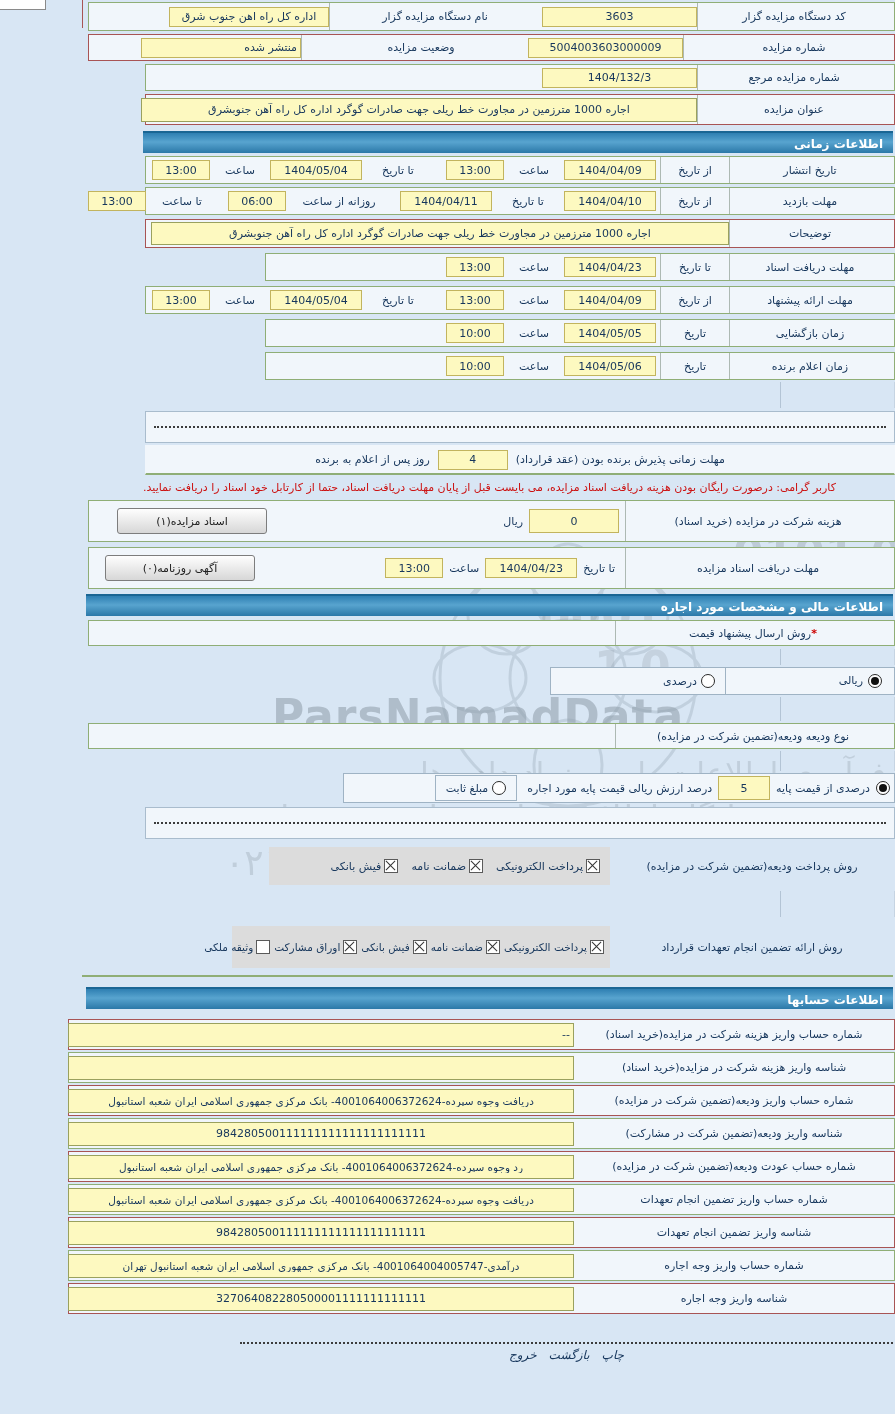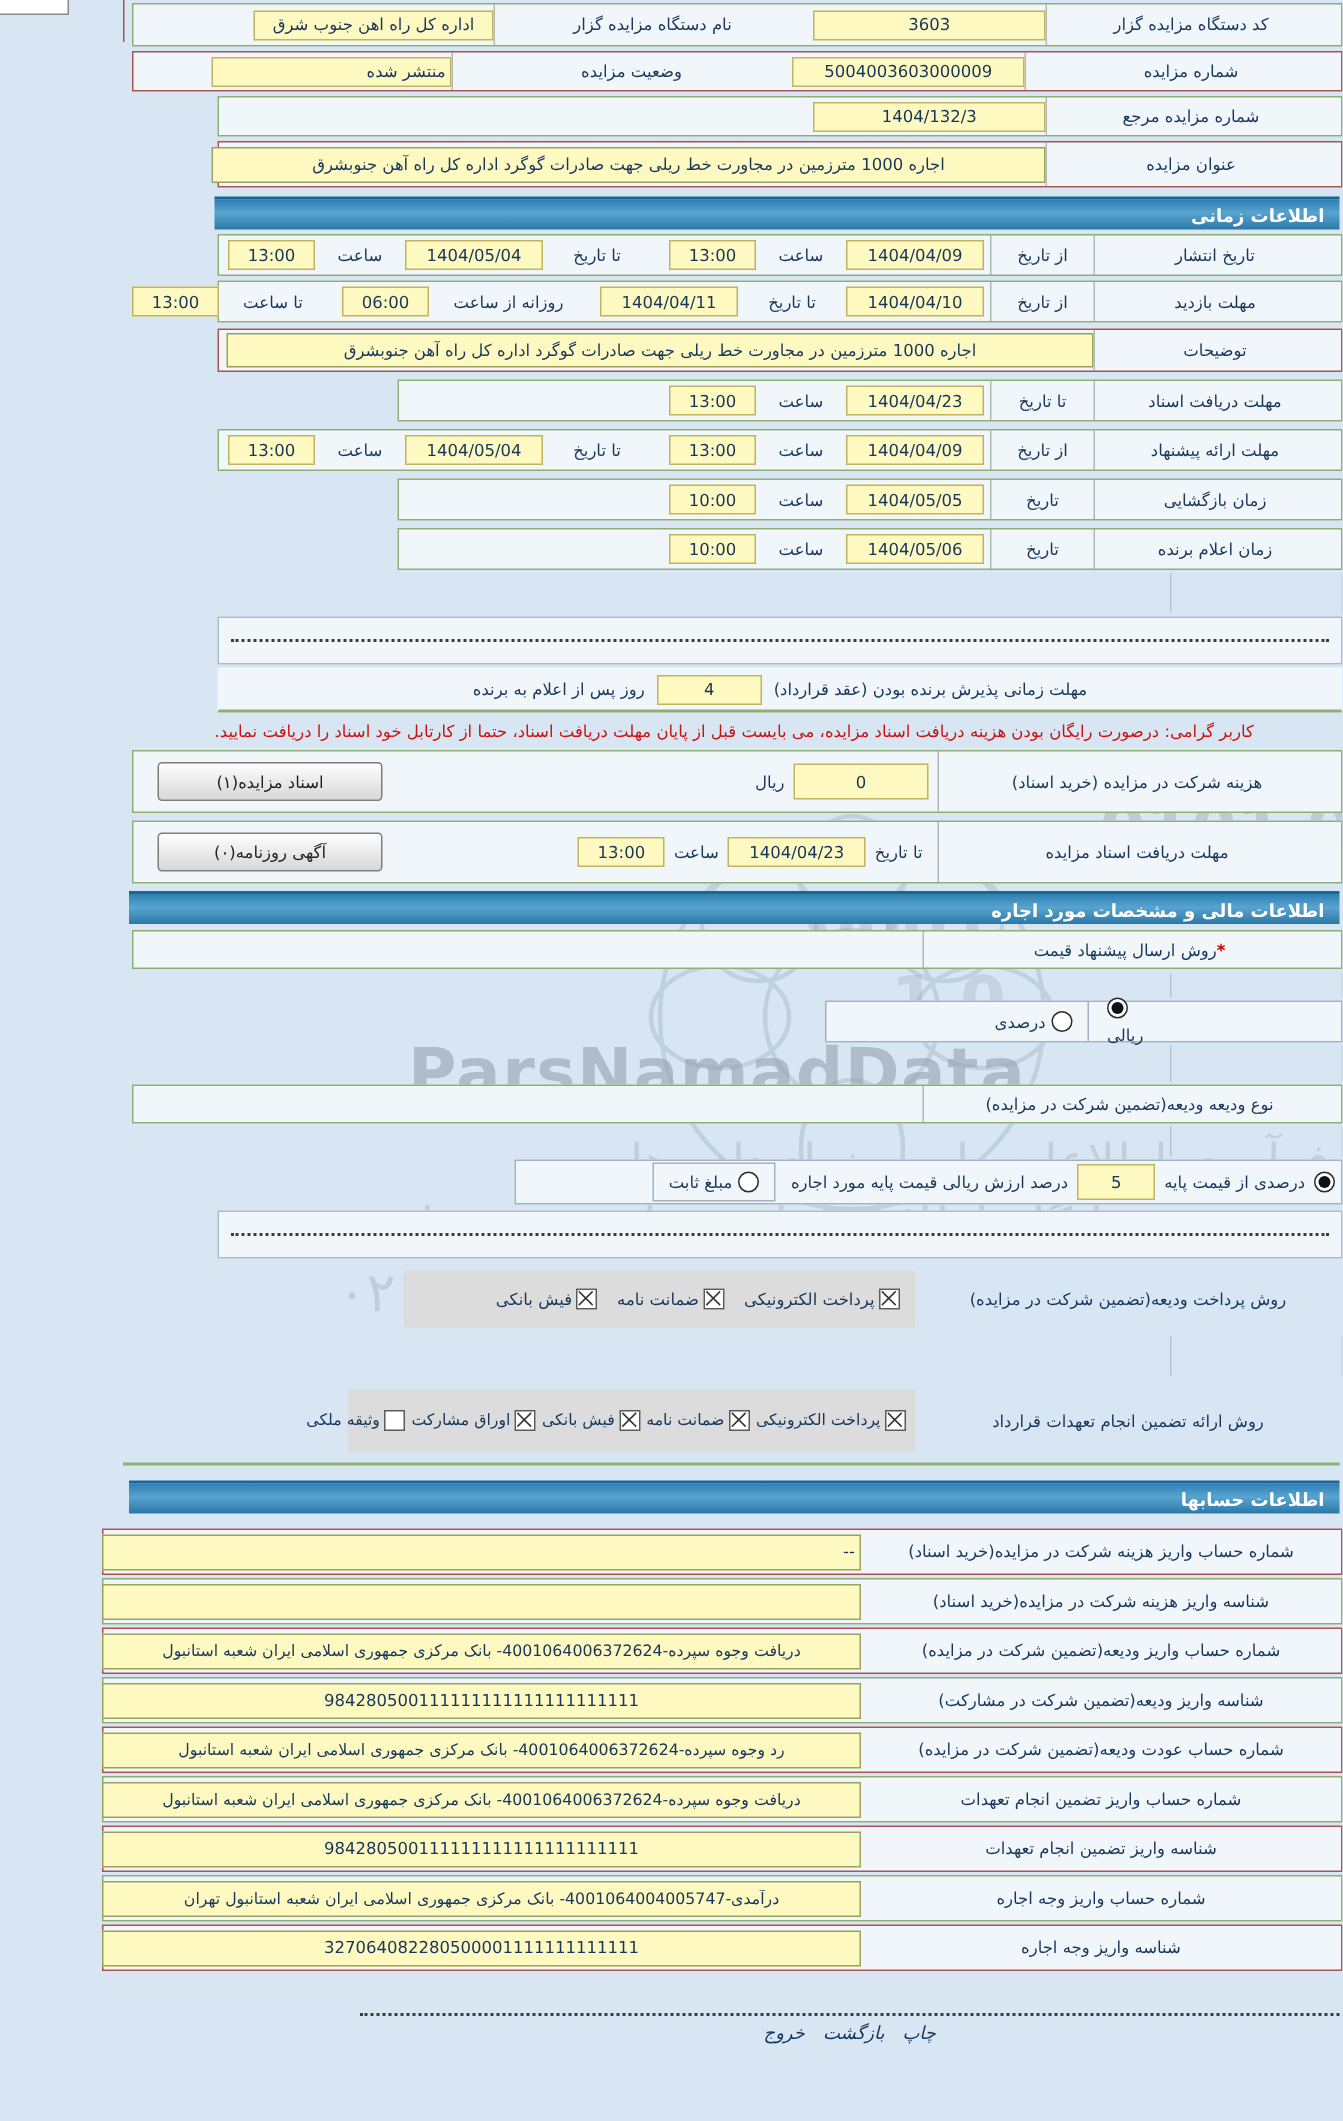--- a/index.html
+++ b/index.html
@@ -206,21 +206,21 @@
   </div>
 
 
   <div class="warn">کاربر گرامی: درصورت رایگان بودن هزینه دریافت اسناد مزایده، می بایست قبل از پایان مهلت دریافت اسناد، حتما از کارتابل خود اسناد را دریافت نمایید.</div>
 
   <div class="row b-green h42 w807" style="margin-bottom:5px;">
     <div class="lbl vsep-l" style="width:252px;">هزینه شرکت در مزایده (خرید اسناد)</div>
     <input class="yin" style="width: 90px; height: 24px; margin-right: 6px;" readonly="" value="0">
     <span style="margin-right:6px;">ریال</span>
     <span class="spacer"></span>
-    <button class="gbtn" style="margin-left:12px;">اسناد مزایده(۱)</button>
+    <button class="gbtn" style="margin-left:24px;">اسناد مزایده(۱)</button>
   </div>
 
   <div class="row b-green h42 w807">
     <div class="lbl vsep-l" style="width:252px;">مهلت دریافت اسناد مزایده</div>
     <span style="margin-right:10px;">تا تاریخ</span>
     <input class="yin" style="width: 92px; margin: 0px 6px;" readonly="" value="1404/04/23">
     <span>ساعت</span>
     <input class="yin" style="width: 58px; margin: 0px 6px;" readonly="" value="13:00">
     <span class="spacer"></span>
     <button class="gbtn" style="margin-left:12px;">آگهی روزنامه(۰)</button>
@@ -233,21 +233,21 @@
       <span class="req">*</span>
       <span>روش ارسال پیشنهاد قیمت</span>
     </div>
   </div>
 
   <div class="emptycell sec w807" style="height:16px;margin-bottom:2px;">
       <div class="cellmark"></div>
     </div>
 
   <div class="row h28" style="width:345px;border-color:#9fb3c4;padding:0;margin-bottom:2px;">
-    <div style="display:flex;align-items:flex-end;gap:5px;width:168px;padding:0 12px;box-sizing:border-box;flex-direction:column;">
+    <div style="display:flex;align-items:flex-start;gap:5px;width:168px;padding:0 12px;box-sizing:border-box;">
       <span class="radio sel"></span>
       <span>ریالی</span>
     </div>
     <div class="cellbox" style="width:172px;border-top:none;border-bottom:none;border-right:1px solid #9fb3c4;border-left:none;">
       <span class="radio"></span>
       <span>درصدی</span>
     </div>
   </div>
 
   <div class="emptycell sec w807" style="height:24px;margin-bottom:2px;">

